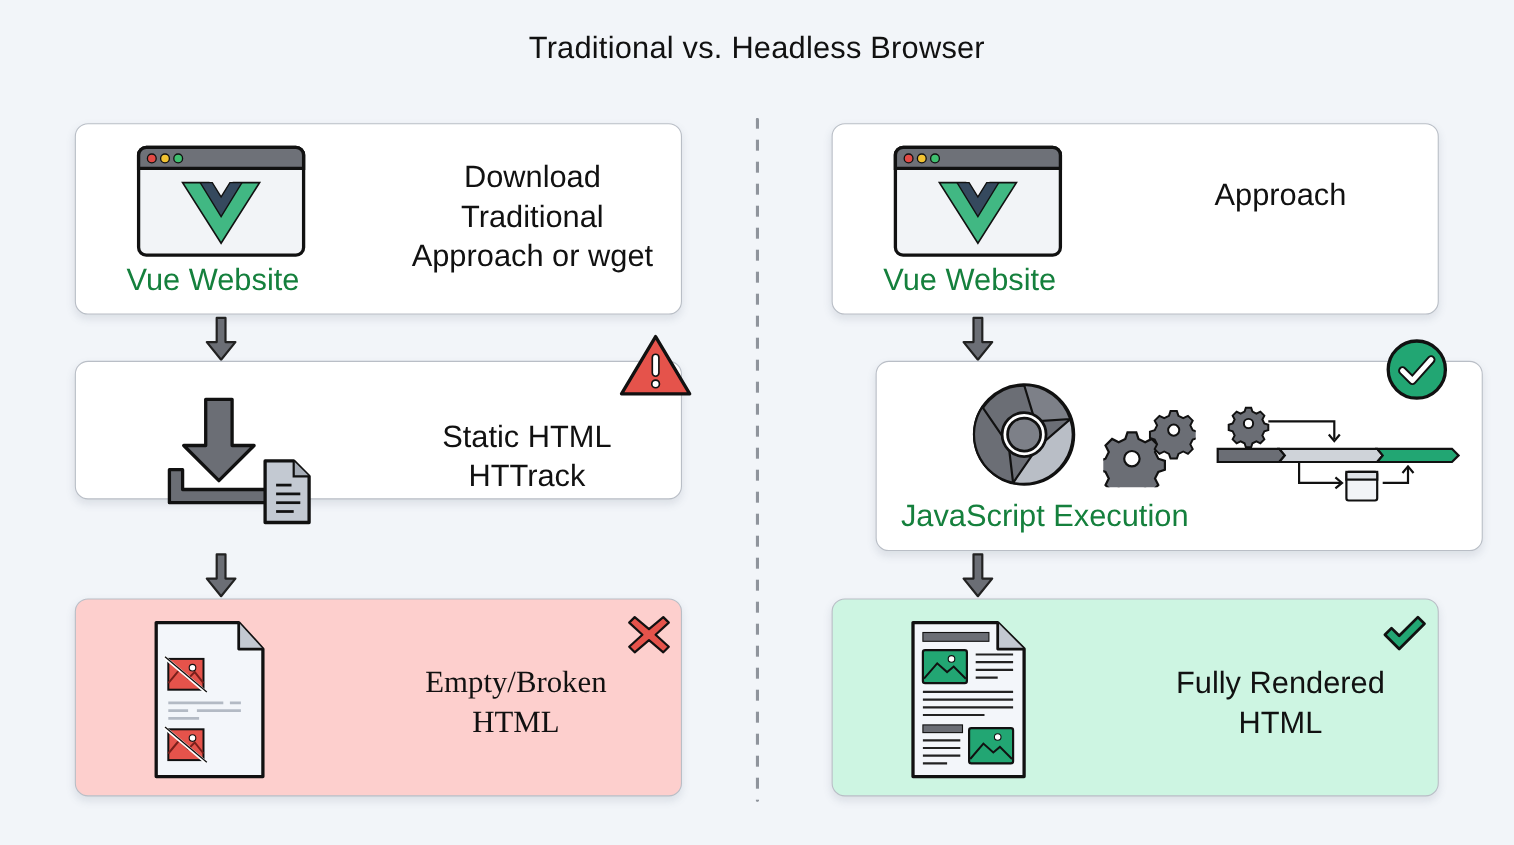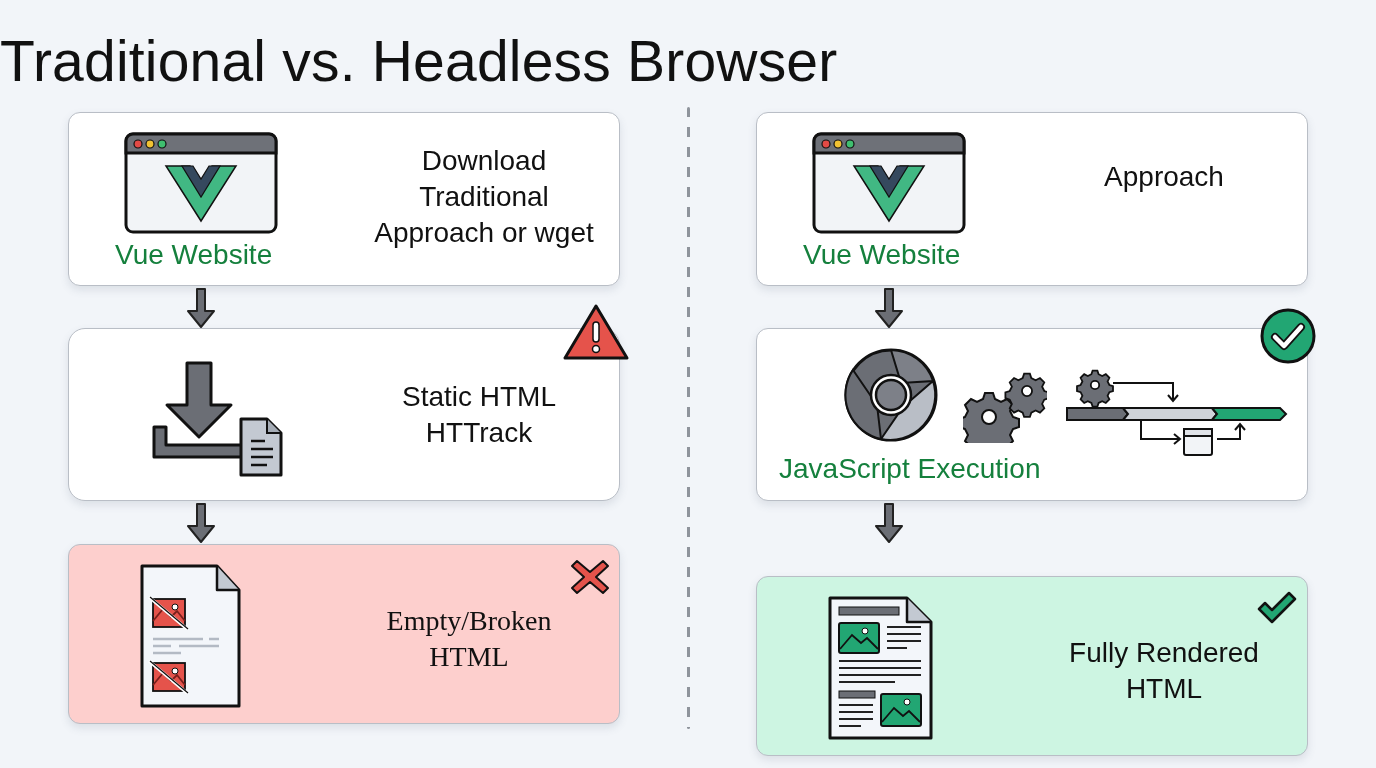--- a/index.html
+++ b/index.html
@@ -5,36 +5,36 @@
   * { box-sizing: border-box; margin: 0; padding: 0; }
   html, body { width: 1376px; height: 768px; overflow: hidden; }
   body {
     background: #f2f5f9;
     font-family: "Liberation Sans", "DejaVu Sans", sans-serif;
     color: #111;
     position: relative;
   }
   .title {
     position: absolute; left: 0; top: 28px; width: 1376px;
-    text-align: left; font-size: 57px; letter-spacing: 0.2px; color: #111;
+    text-align: center; font-size: 28px; letter-spacing: 0.2px; color: #111;
   }
   .divider {
     position: absolute; left: 687px; top: 107px; width: 3px; height: 622px;
     background-image: linear-gradient(to bottom, #8f949c 0 10px, transparent 10px 20px);
     background-size: 3px 20px; border-radius: 2px;
   }
   .card {
     position: absolute; width: 552px;
     background: #ffffff;
     border: 1.5px solid #b9bec6;
     border-radius: 12px;
     box-shadow: 0 4px 8px rgba(80,90,110,0.14);
   }
   .card.red { background: #fdcfcd; }
-  .card.green { background: #cdf5e2; margin-top: 32px; }
+  .card.green { background: #cdf5e2; }
   .card-text {
     position: absolute; text-align: center; font-size: 28px; line-height: 36px; color: #111;
   }
   .card-text .line { display: block; }
   .icon-label {
     position: absolute; font-size: 28px; color: #15803d; white-space: nowrap;
   }
   .flow-arrow { position: absolute; width: 32px; height: 44px; }
   .badge { position: absolute; }
   .icon { position: absolute; }
@@ -63,21 +63,21 @@
       <span class="line">Download</span>
       <span class="line">Traditional</span>
       <span class="line">Approach or wget</span>
     </div>
   </div>
 
   <svg class="flow-arrow" style="left:185px; top:287px;" viewBox="0 0 32 44">
     <path d="M12 2 h8 v22 h9 l-13 16 l-13 -16 h9z" fill="#6b6e75" stroke="#222" stroke-width="2" stroke-linejoin="round"></path>
   </svg>
 
-  <div class="card" style="left:68px; top:328px; height:173px;border-radius:17px;">
+  <div class="card" style="left:68px; top:328px; height:126px;">
     <svg class="icon" style="left:80px; top:30px;" width="140" height="120" viewBox="0 0 140 120">
       <path d="M38 4 h24 v42 h20 l-32 32 l-32 -32 h20z" fill="#6b6e75" stroke="#111" stroke-width="3" stroke-linejoin="round"></path>
       <path d="M5 68 h12 v18 h80 v-18 h12 v30 h-104z" fill="#6b6e75" stroke="#111" stroke-width="3" stroke-linejoin="round"></path>
       <path d="M92 60 h26 l14 14 v42 h-40z" fill="#c3c9d2" stroke="#111" stroke-width="3" stroke-linejoin="round"></path>
       <path d="M118 60 v14 h14" fill="#a5acb6" stroke="#111" stroke-width="2"></path>
       <line x1="102" y1="82" x2="116" y2="82" stroke="#111" stroke-width="2.5"></line>
       <line x1="102" y1="90" x2="124" y2="90" stroke="#111" stroke-width="2.5"></line>
       <line x1="102" y1="98" x2="124" y2="98" stroke="#111" stroke-width="2.5"></line>
       <line x1="102" y1="106" x2="118" y2="106" stroke="#111" stroke-width="2.5"></line>
     </svg>
@@ -141,21 +141,21 @@
     <div class="icon-label" style="left:46px; top:126px;">Vue Website</div>
     <div class="card-text" style="left:262px; top:46px; width:290px;">
       <span class="line">Approach</span>
     </div>
   </div>
 
   <svg class="flow-arrow" style="left:873px; top:287px;" viewBox="0 0 32 44">
     <path d="M12 2 h8 v22 h9 l-13 16 l-13 -16 h9z" fill="#6b6e75" stroke="#222" stroke-width="2" stroke-linejoin="round"></path>
   </svg>
 
-  <div class="card" style="left:756px; top:328px; height:173px;">
+  <div class="card" style="left:796px; top:328px; height:173px;">
     <svg class="icon" style="left:84px; top:16px;" width="100" height="100" viewBox="0 0 100 100">
       <circle cx="50" cy="50" r="45" fill="#6b6e75" stroke="#111" stroke-width="3"></circle>
       <path d="M50 5 A45 45 0 0 1 92 36 L60 38 Z" fill="#7d8088" stroke="#111" stroke-width="2"></path>
       <path d="M92 36 A45 45 0 0 1 40 94 L62 62 Z" fill="#b9bec6" stroke="#111" stroke-width="2"></path>
       <path d="M40 94 A45 45 0 0 1 12 25 L36 60 Z" fill="#6b6e75" stroke="#111" stroke-width="2"></path>
       <circle cx="50" cy="50" r="20" fill="#fff" stroke="#111" stroke-width="2.5"></circle>
       <circle cx="50" cy="50" r="15" fill="#7d8088" stroke="#111" stroke-width="2.5"></circle>
     </svg>
     <svg class="icon" style="left:206px; top:42px;" width="84" height="72" viewBox="0 0 84 72">
       <g transform="translate(26,46)">

